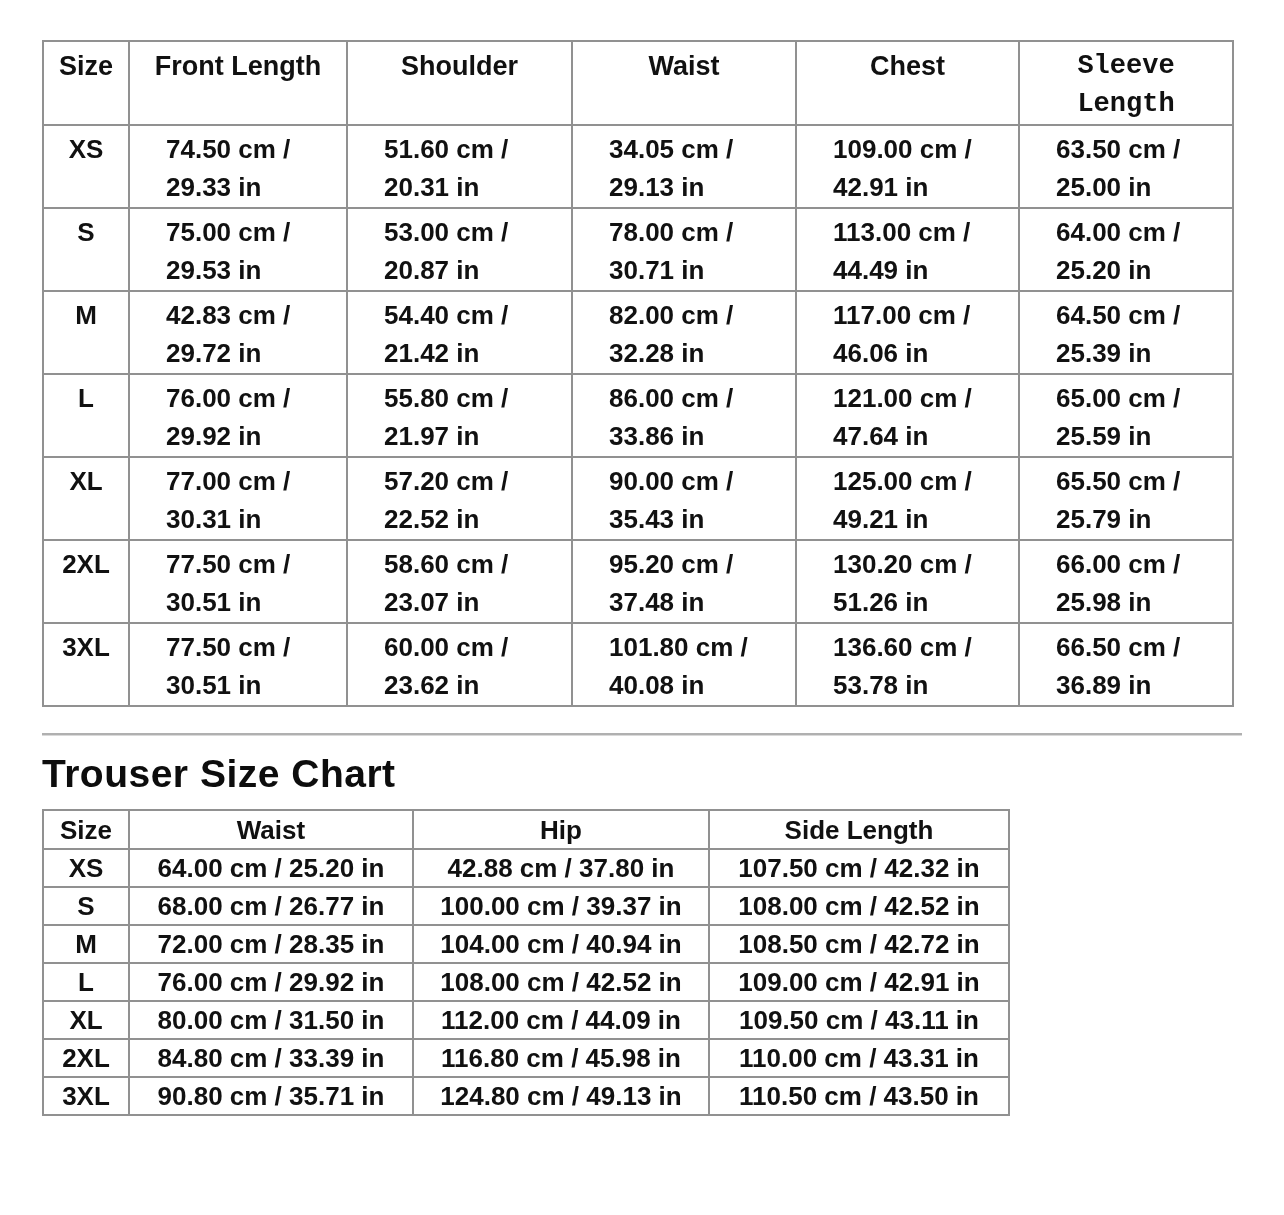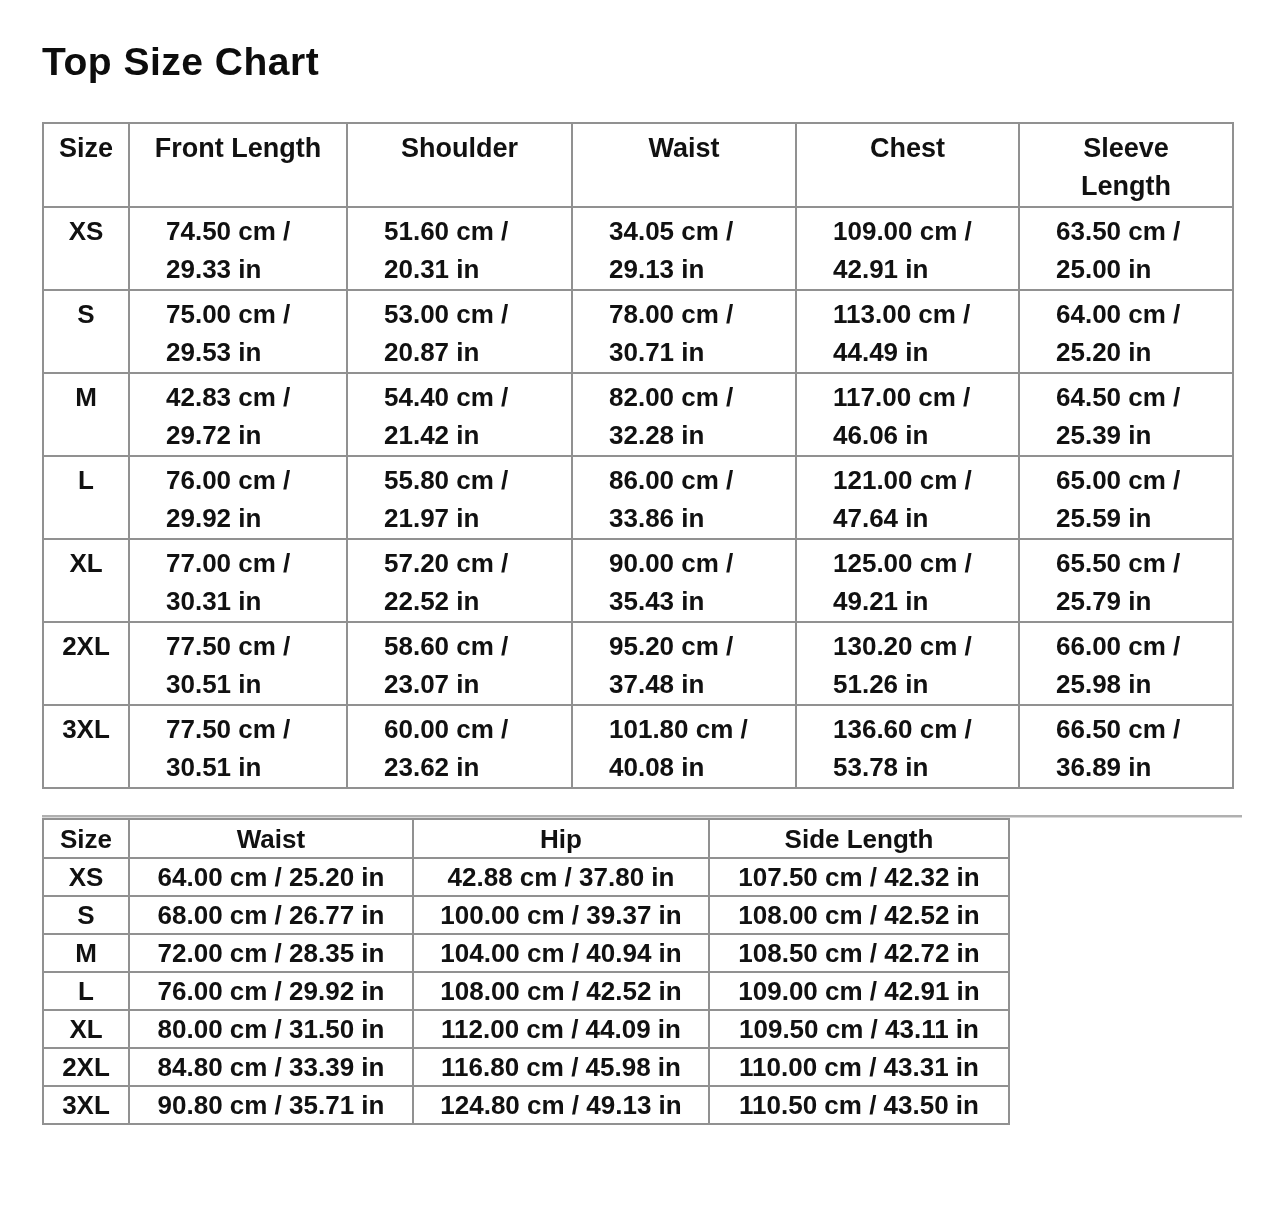--- a/index.html
+++ b/index.html
@@ -32,21 +32,21 @@
     height: 76px; padding-top: 5px;
   }
   .top-table td {
     font-size: 26px; line-height: 38px;
     vertical-align: top;
     height: 77px; padding-top: 4px;
     white-space: pre-line;
   }
   .top-table td.size-col { text-align: center; }
   .top-table td.val-col { text-align: left; padding-left: 36px; }
-  .wrap-narrow { display: inline-block; max-width: 150px; }
+  .wrap-narrow { display: inline-block; max-width: 150px; font-family: Liberation Mono, monospace; }
 
   
   .trouser-table { width: 966px; }
   .trouser-table th {
     font-size: 26px; line-height: 30px;
     text-align: center; vertical-align: middle;
     height: 39px;
   }
   .trouser-table td {
     font-size: 26px; line-height: 30px;
@@ -59,21 +59,20 @@
     border-bottom: 1px solid #d9d9d9;
     width: 1200px;
   }
   .divider-top { margin: 26px 0 0 0; }
 </style>
 </head>
 <body>
 
 <div class="page">
 
-  <h1 class="top-title">Top Size Chart</h1>
 
   <table class="top-table">
     <colgroup>
       <col style="width:86px">
         <col style="width:218px">
         <col style="width:225px">
       <col style="width:224px">
         <col style="width:223px">
         <col style="width:214px">
     </colgroup>
@@ -177,20 +176,21 @@
         <td class="val-col">136.60 cm /
 53.78 in</td>
         <td class="val-col">66.50 cm /
 36.89 in</td>
       </tr>
     </tbody>
   </table>
 
   <div class="divider divider-top"></div>
 
+  <h1 class="trouser-title">Trouser Size Chart</h1>
 
   <table class="trouser-table">
     <colgroup>
       <col style="width:86px">
         <col style="width:284px">
         <col style="width:296px">
         <col style="width:300px">
     </colgroup>
     <thead>
       <tr>

